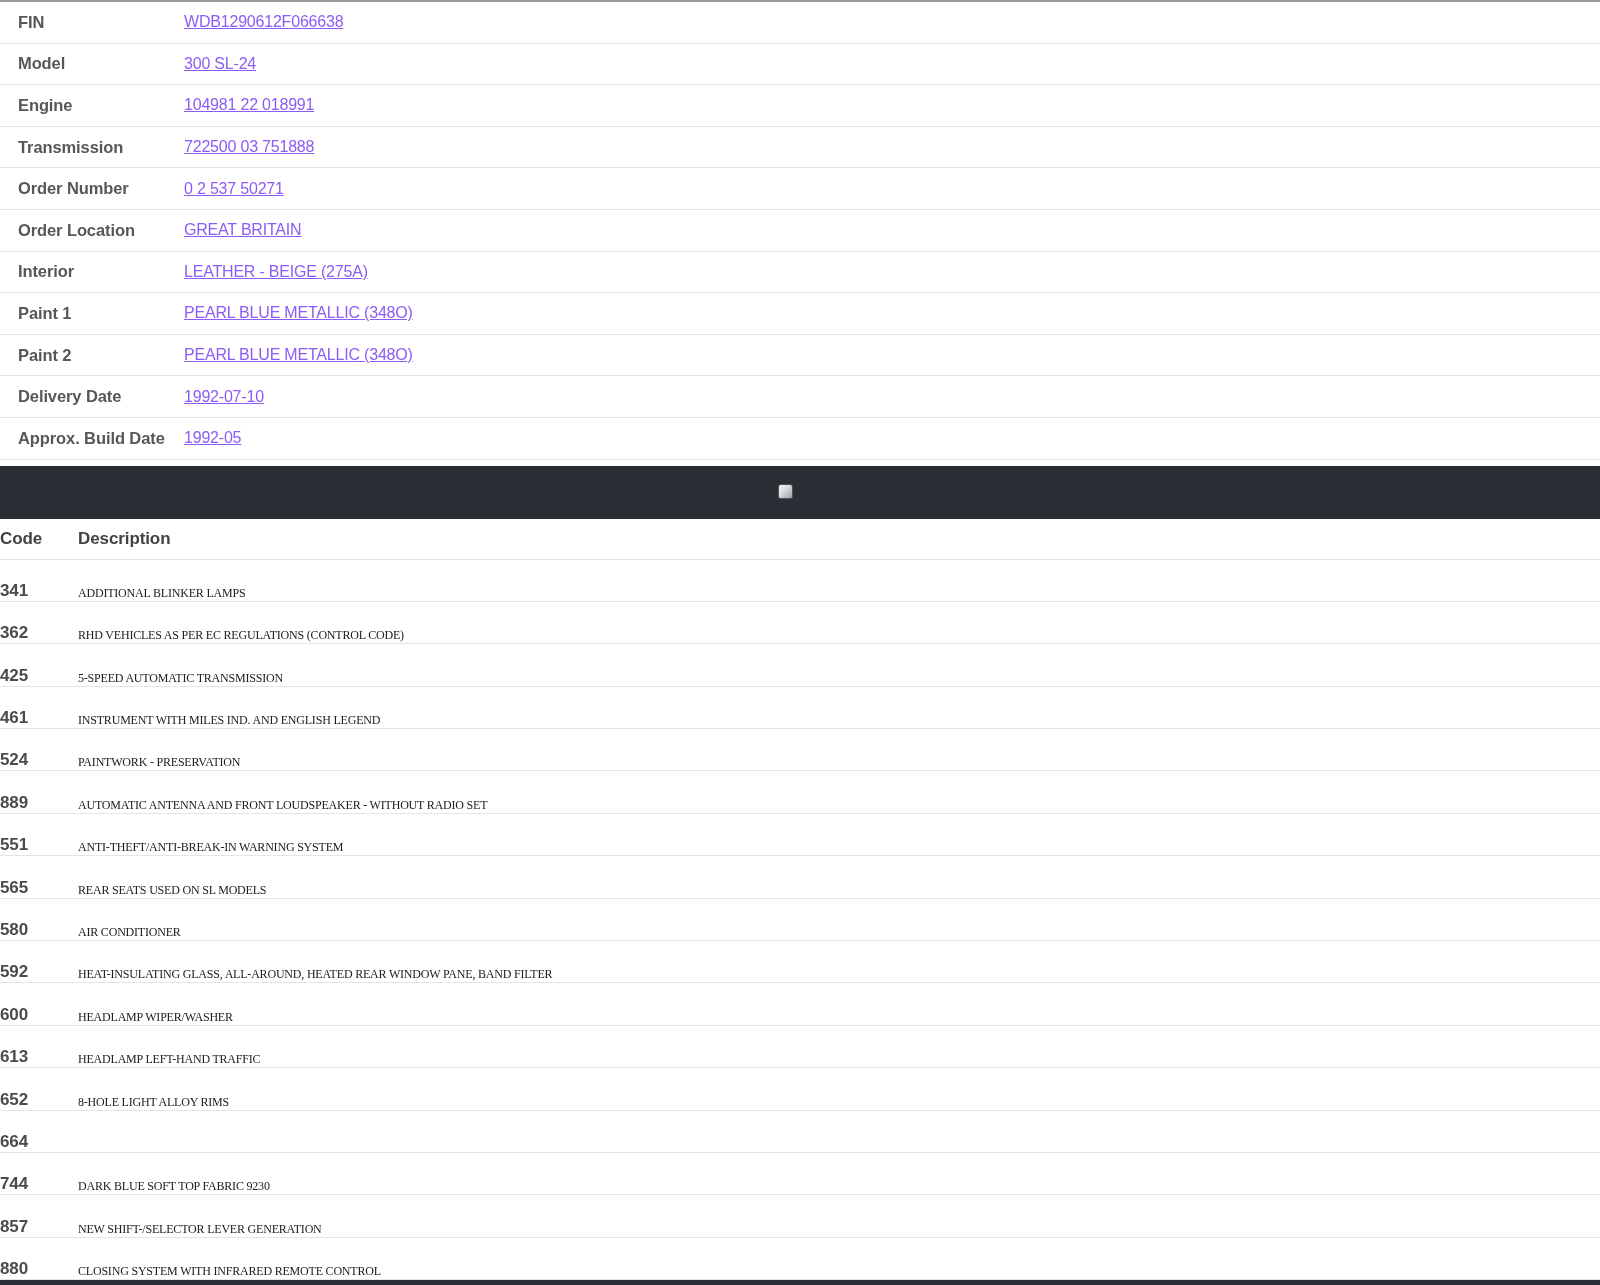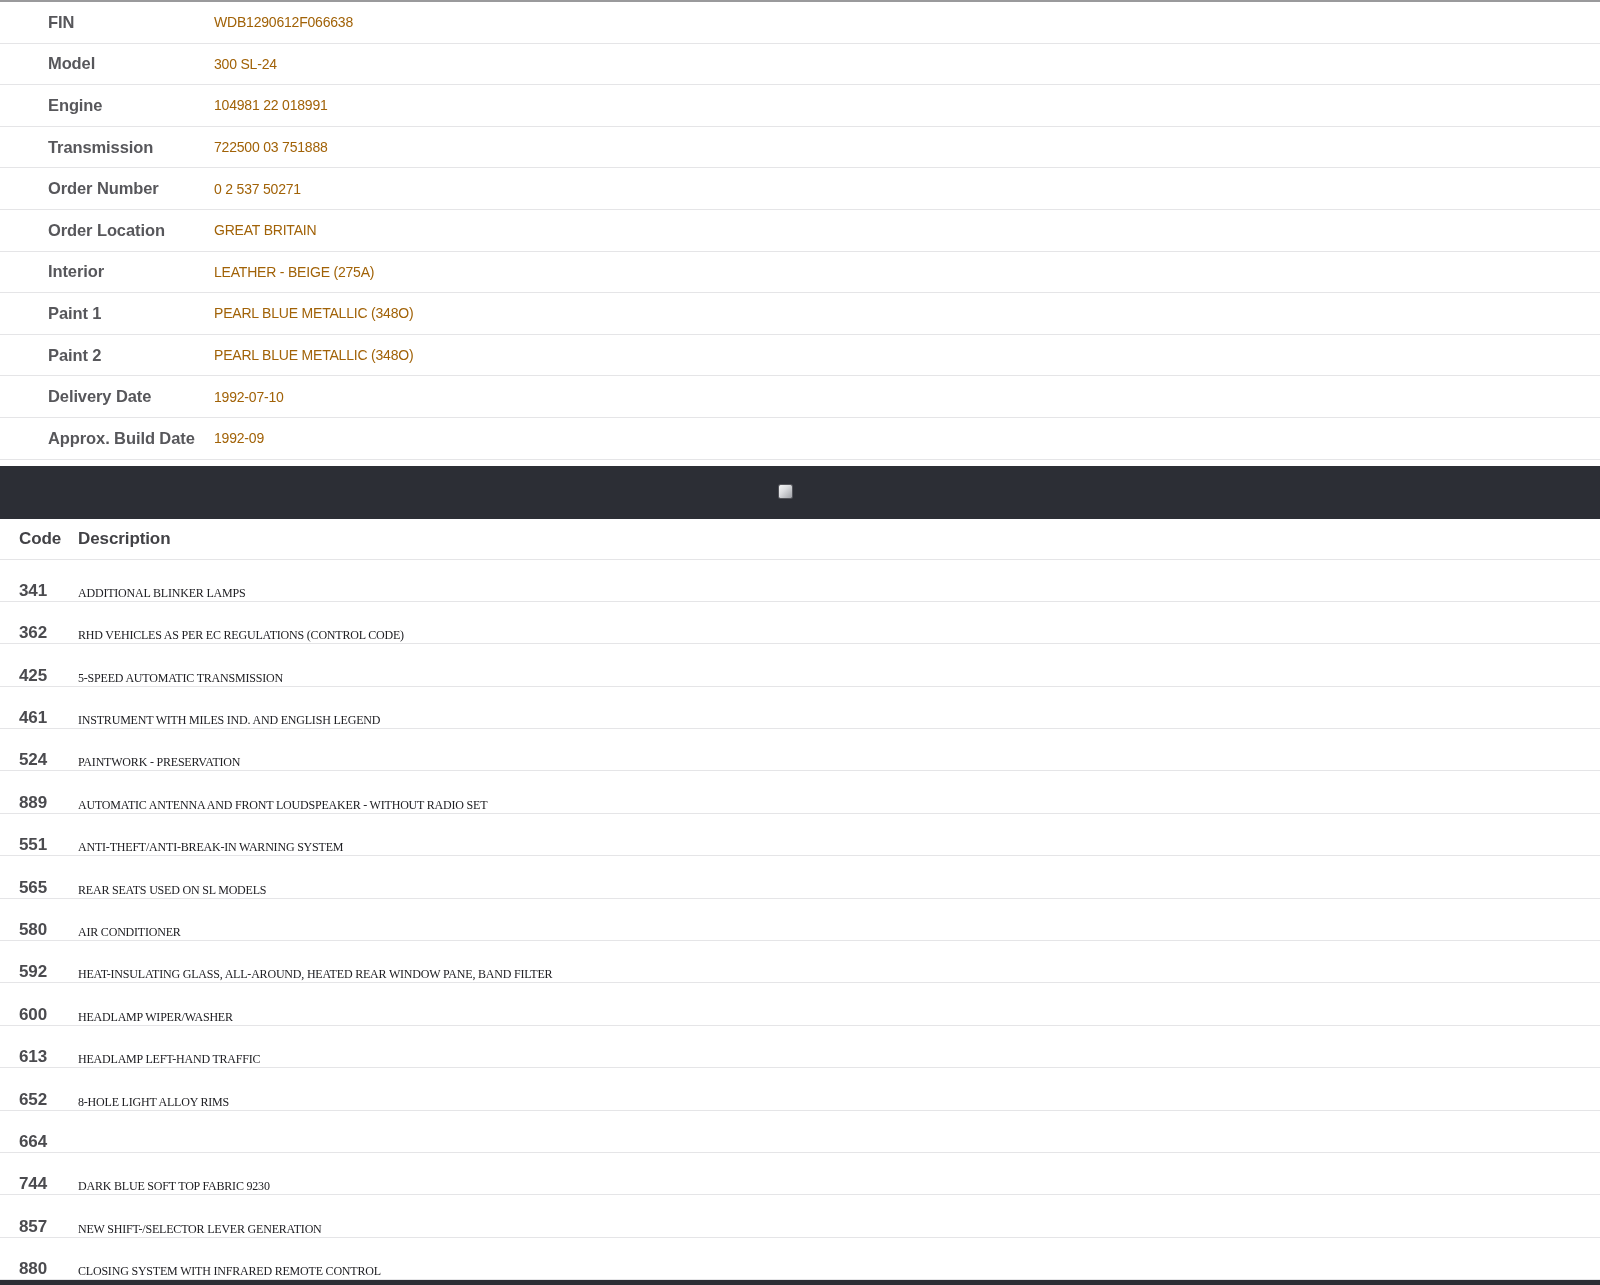--- a/index.html
+++ b/index.html
@@ -17,25 +17,25 @@
   .info-row {
     height:41.6px;
     display:flex; align-items:center;
     border-bottom:1px solid #e5e5e7;
   }
   .info-label {
     width:184px; padding-left:18px;
     font-size:16.5px; font-weight:600; letter-spacing:-0.1px;
     color:#57575b;
     flex-shrink:0;
-    margin-left:30px;
   }
   .info-value {
-    font-size:14px; letter-spacing:-0.2px;
-    color:#a16207;
+    font-size:16px; letter-spacing:-0.2px;
+    color:#8b5cf6;
+    text-decoration:underline;
   }
 
   
   .section-bar {
     margin-top:6px;
     height:53px;
     position:relative;
   }
   .broken-img-icon {
     position:absolute; left:779px; top:19px;
@@ -47,21 +47,21 @@
 
   
   .opt-header {
     height:41px;
     display:flex; align-items:center;
     border-bottom:1px solid #e5e5e7;
   }
   .opt-header .col-code, .opt-header .col-desc {
     font-size:17px; font-weight:600; letter-spacing:-0.1px; color:#424246;
   }
-  .col-code { width:78px; padding-left:19px; flex-shrink:0; }
+  .col-code { width:78px; flex-shrink:0; }
   .col-desc { padding-left:0; }
   .opt-row {
     height:42.4px;
     display:flex; align-items:flex-end;
     border-bottom:1px solid #e5e5e7;
   }
   .opt-row .col-code {
     font-size:17px; font-weight:600; letter-spacing:-0.1px; color:#4b4b4f;
   }
   .opt-row .col-desc {
@@ -125,21 +125,21 @@
       <div class="info-value">PEARL BLUE METALLIC (348O)</div>
     </div>
 
     <div class="info-row">
       <div class="info-label">Delivery Date</div>
       <div class="info-value">1992-07-10</div>
     </div>
 
     <div class="info-row">
       <div class="info-label">Approx. Build Date</div>
-      <div class="info-value">1992-09</div>
+      <div class="info-value">1992-05</div>
     </div>
   </div>
 
 <div class="section-bar" style="background: rgb(44, 46, 53);">
   <span class="broken-img-icon"></span>
 </div>
 
 <div>
   <div class="opt-header">
     <div class="col-code">Code</div>

